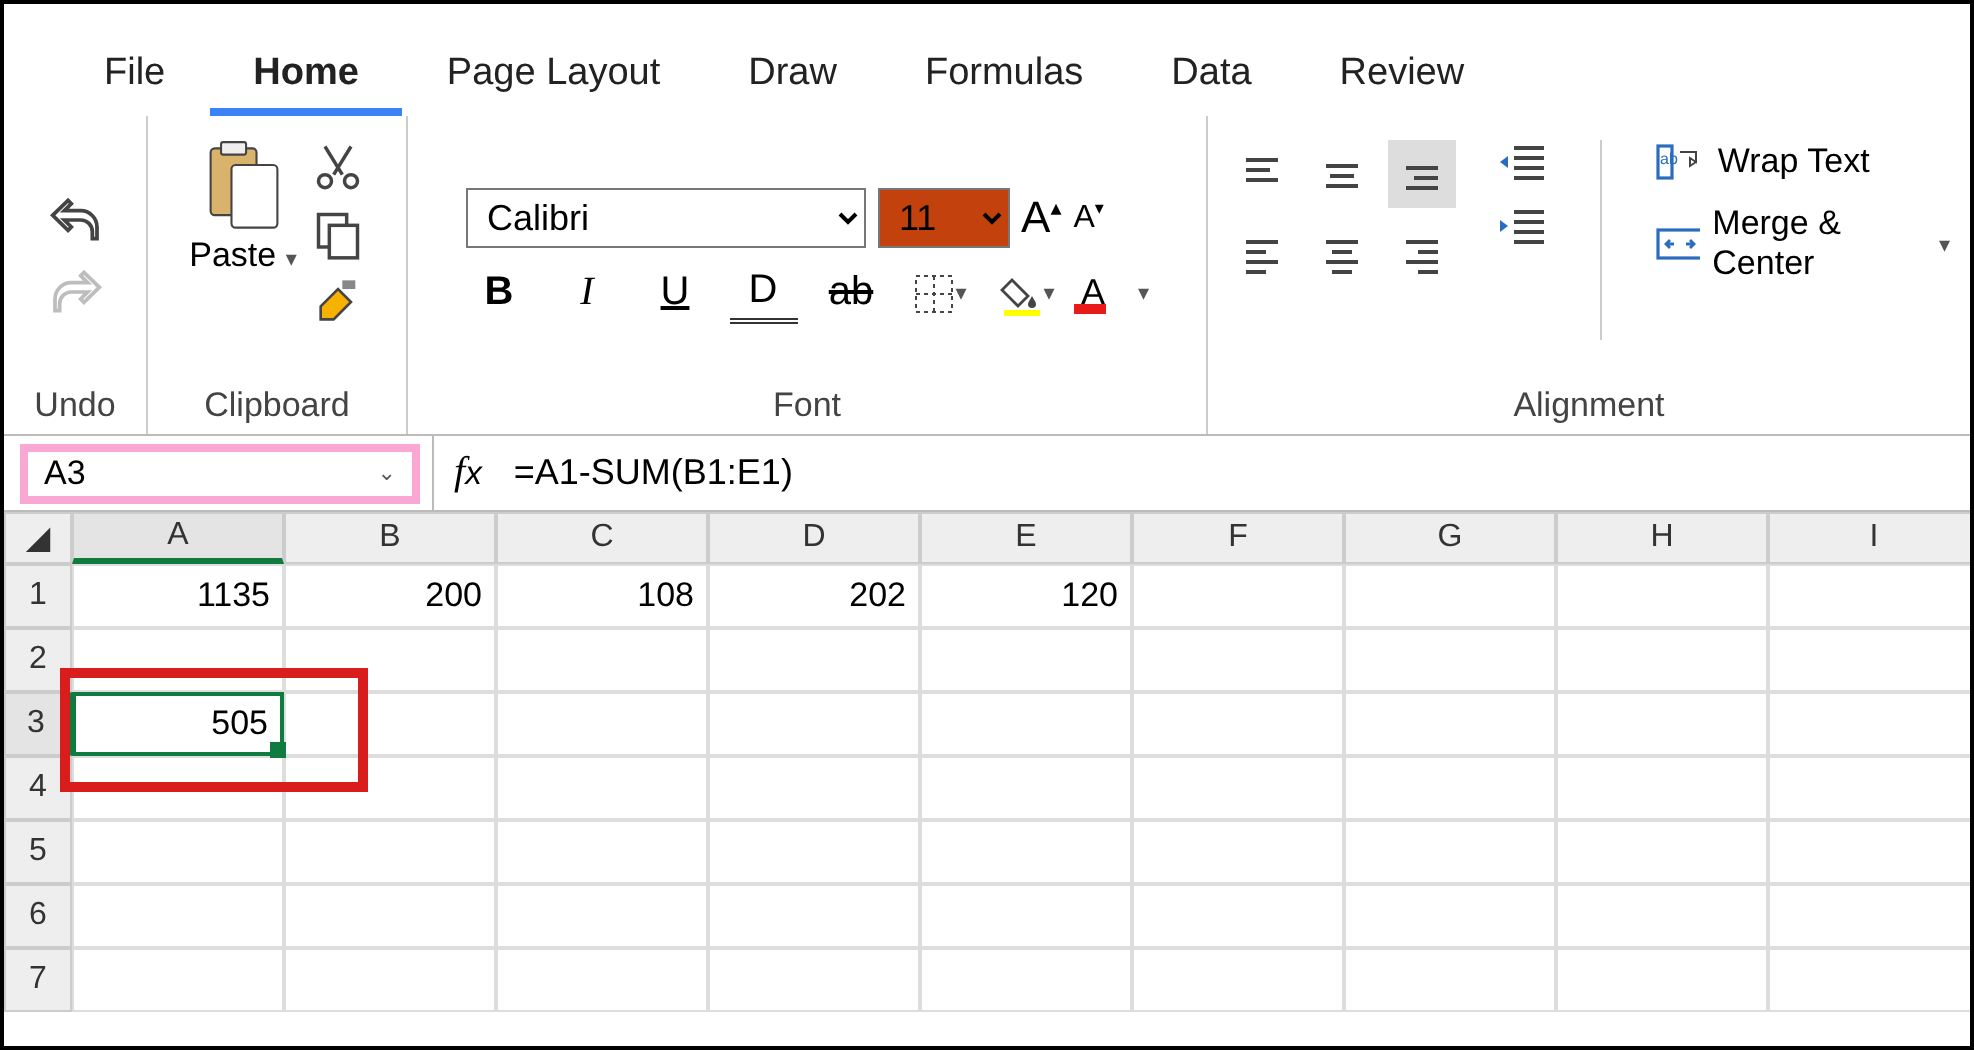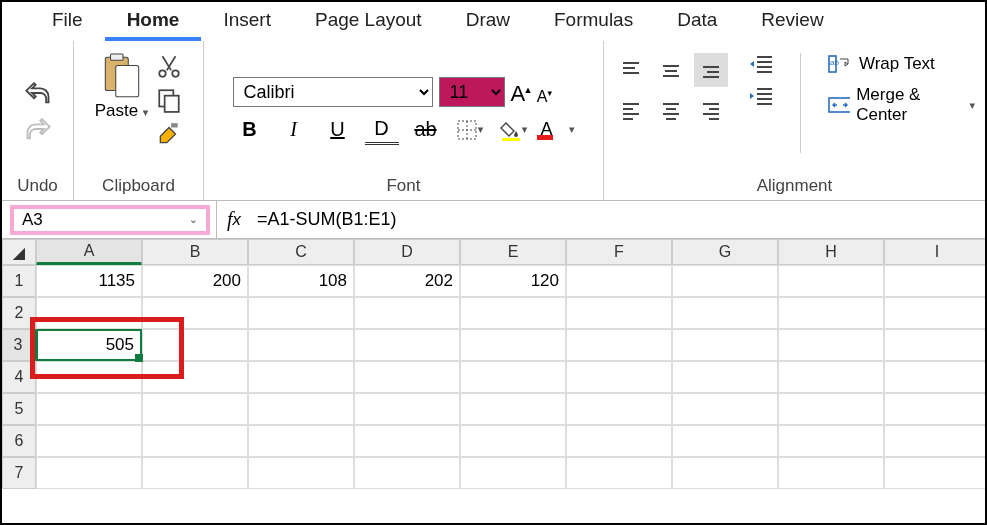--- a/index.html
+++ b/index.html
@@ -1,19 +1,19 @@
 <!DOCTYPE html>
 <html><head>
 <meta charset="utf-8">
 <style>
   * { box-sizing: border-box; margin: 0; padding: 0; font-family: "Segoe UI", Arial, sans-serif; }
   body { background: #fff; width: 987px; height: 525px; overflow: hidden; border: 2px solid #000; }
   
   
-  .tabs { display: flex; gap: 0; padding: 3px 0 0 28px; font-size: 19px; color: #222; }
+  .tabs { display: flex; gap: 0; padding: 20px 0 0 28px; font-size: 19px; color: #222; }
   .tab { padding: 4px 22px 6px; cursor: pointer; }
   .tab.active { font-weight: 600; border-bottom: 4px solid #3b82f6; }
   
   
   .ribbon { display: flex; border-bottom: 1px solid #bbb; height: 160px; }
   .group { border-right: 1px solid #ccc; display: flex; flex-direction: column; justify-content: flex-end; align-items: center; padding: 6px 10px 4px; }
   .group-label { font-size: 17px; color: #444; margin-top: 2px; text-align: center; }
   .group-body { flex: 1; display: flex; align-items: center; justify-content: center; }
   
   
@@ -23,23 +23,23 @@
   
   .clip-body { gap: 8px; align-items: flex-start; padding-top: 6px; }
   .paste-block { display: flex; flex-direction: column; align-items: center; }
   .paste-icon { width: 44px; height: 48px; }
   .paste-label { font-size: 17px; }
   .clip-side { display: flex; flex-direction: column; gap: 8px; align-items: center; }
   .small-icon { width: 26px; height: 26px; }
   
   
   .font-body { flex-direction: column; gap: 8px; align-items: flex-start; padding: 4px 8px; }
-  .font-row { display: flex; gap: 6px; align-items: flex-end; }
+  .font-row { display: flex; gap: 6px; align-items: center; }
   .font-select { width: 200px; height: 30px; font-size: 18px; padding: 0 6px; border: 1px solid #777; background: #fff; }
-  .size-select { width: 66px; height: 30px; font-size: 18px; padding: 0 6px; border: 1px solid #777; background: #be185d; }
+  .size-select { width: 66px; height: 30px; font-size: 18px; padding: 0 6px; border: 1px solid #777; background: #c2410c; }
   .fmt-btn { width: 34px; height: 30px; display: flex; align-items: center; justify-content: center; font-size: 20px; }
   .fmt-row { display: flex; gap: 10px; align-items: center; }
   
   
   .align-body { gap: 20px; align-items: flex-start; padding-top: 6px; }
   .align-grid { display: grid; grid-template-columns: repeat(3, 34px); grid-template-rows: repeat(2, 34px); gap: 6px; }
   .align-ctrl { display: flex; flex-direction: column; gap: 10px; }
   .align-cell { display: flex; align-items: center; justify-content: center; }
   .align-cell.active { background: #ddd; }
   .wrap-row, .merge-row { display: flex; align-items: center; gap: 6px; font-size: 17px; }
@@ -64,21 +64,20 @@
   
   svg { display: block; }
   .chev { font-size: 11px; color: #555; }
 </style>
 </head>
 <body>
 
 <div class="tabs">
   <div class="tab">File</div>
   <div class="tab active">Home</div>
-  <div class="tab">Insert</div>
   <div class="tab">Page Layout</div>
   <div class="tab">Draw</div>
   <div class="tab">Formulas</div>
   <div class="tab">Data</div>
   <div class="tab">Review</div>
 </div>
 
 <div class="ribbon">
 
   <div class="group" style="width:72px">

